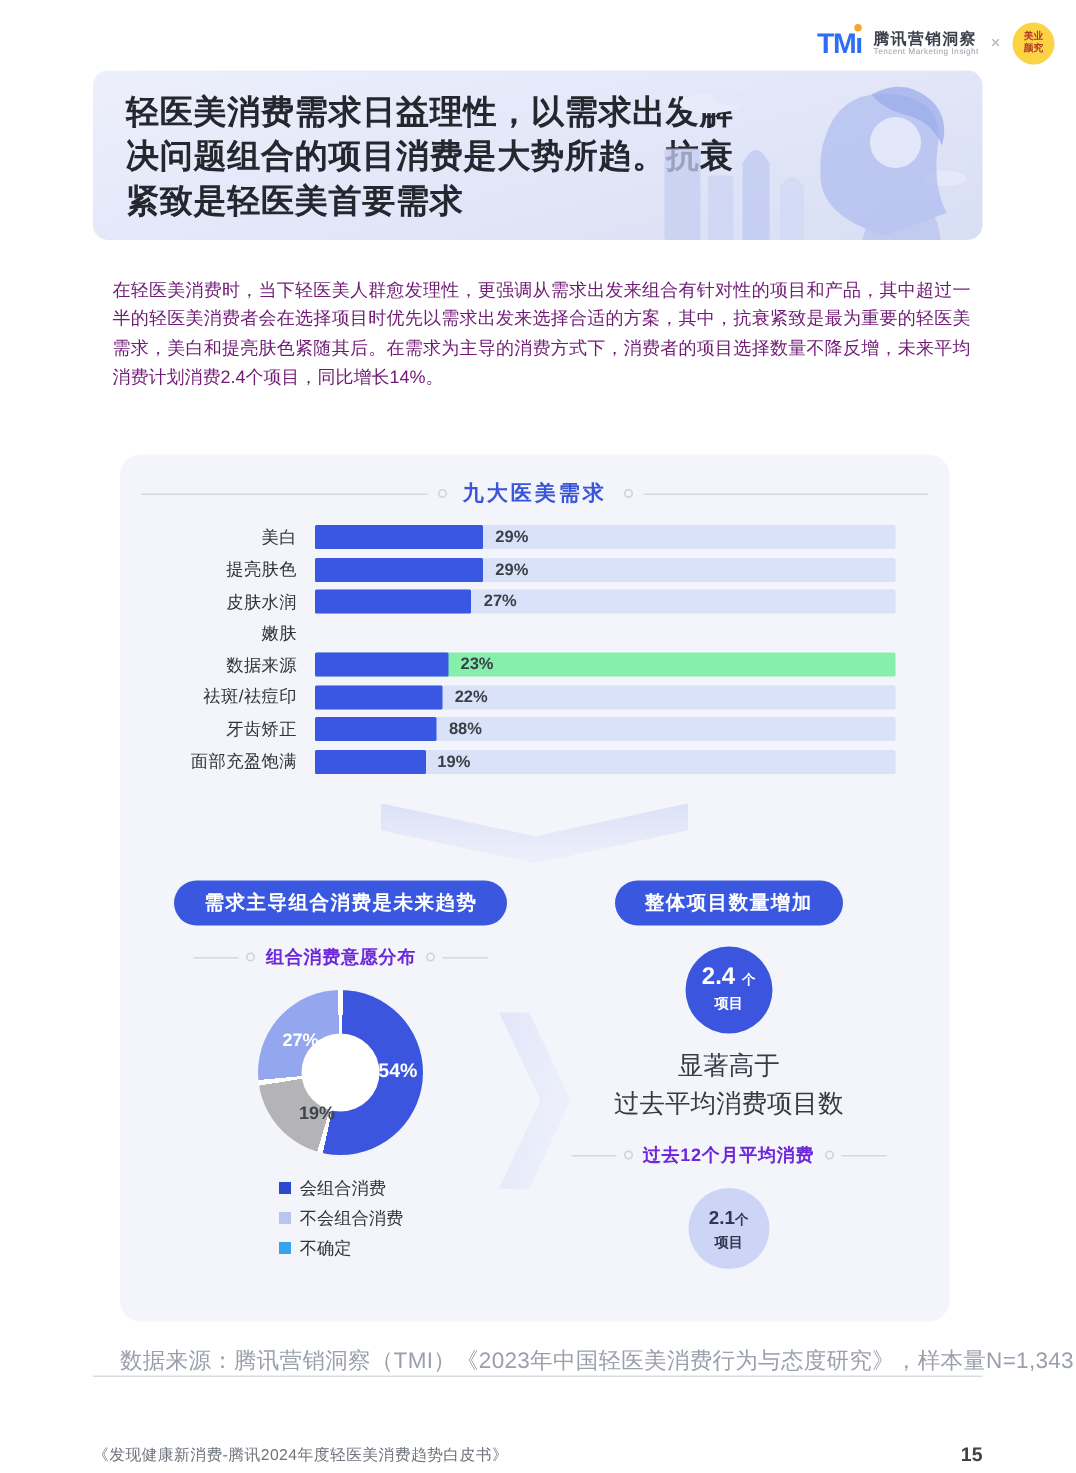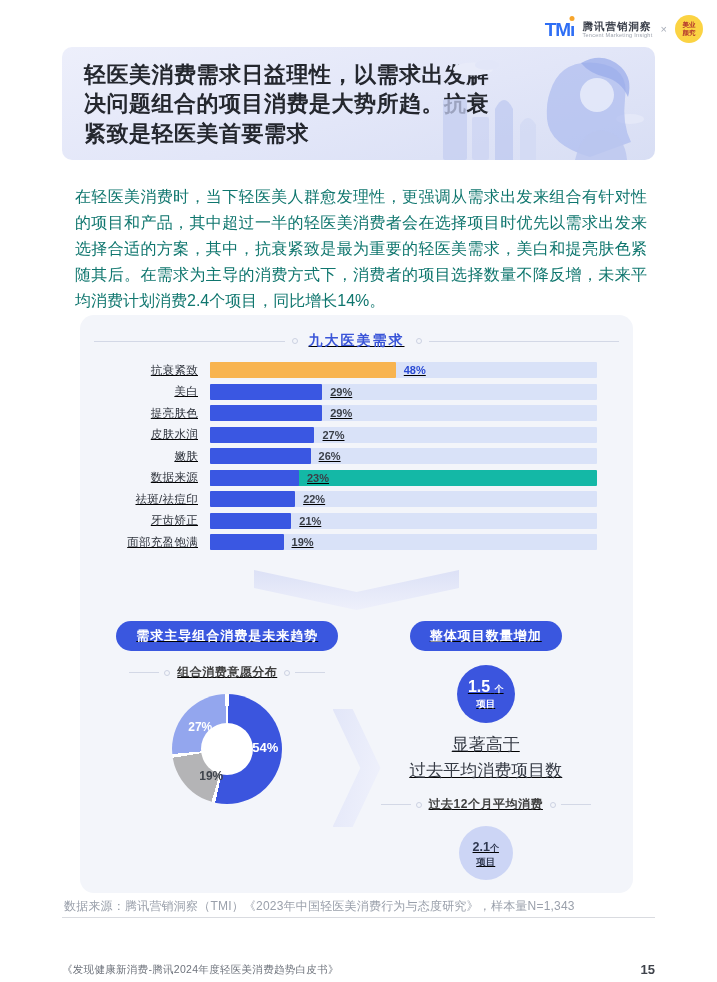--- a/index.html
+++ b/index.html
@@ -26,25 +26,25 @@
   
   .banner { position:absolute; left:62px; top:47px; width:593px; height:113px;
     border-radius:10px; overflow:hidden;
     background:linear-gradient(165deg,#edeffb 0%,#e2e6f8 55%,#d8def4 100%); }
   .banner h1 { padding:13px 22px; width:462px; font-size:22px; font-weight:800;
     color:#24272e; line-height:1.33; letter-spacing:.5px; }
   .banner-art { position:absolute; right:0; top:0; height:113px; }
 
   
   .intro { position:absolute; left:75px; top:184px; width:572px;
-    font-size:16px; line-height:1.62; color:#0f766e; text-align:justify; }
-
-  
-  .panel { position:absolute; left:80px; top:315px; width:553px; height:578px;
-    background:#f3f5fa; border-radius:14px;text-decoration:underline; }
+    font-size:12px; line-height:1.62; color:#701a75; text-align:justify; }
+
+  
+  .panel { position:absolute; left:80px; top:303px; width:553px; height:578px;
+    background:#f3f5fa; border-radius:14px; }
 
   .dec-line { height:1px; background:#d3d8e6; }
   .dec-ring { width:6px; height:6px; border:1.5px solid #ccd2e2; border-radius:50%; flex:none; background:transparent; }
 
   .chart-head { display:flex; align-items:center; gap:7px; padding:17px 14px 0 14px; }
   .chart-head .dec-line { flex:1; }
   .chart-head .ttl { font-size:14px; font-weight:800; color:#3a55d8; letter-spacing:2px; padding:0 4px; }
 
   
   .bars { margin:12px 36px 0 12px; }
@@ -59,21 +59,21 @@
     background:linear-gradient(180deg,#dce1f6,#eef0fb);
     clip-path:polygon(0 0,50% 55%,100% 0,100% 45%,50% 100%,0 45%); }
 
   
   .cols { display:grid; grid-template-columns:1fr 1fr; margin-top:11px; position:relative; padding:0 18px; }
   .col { display:flex; flex-direction:column; align-items:center; }
   .pill { background:#3a57df; color:#fff; font-size:13px; font-weight:700;
     padding:6px 20px; border-radius:999px; letter-spacing:1px; white-space:nowrap; }
   .subhead { display:flex; align-items:center; gap:5px; margin-top:13px; }
   .subhead .dec-line { width:30px; flex:none; }
-  .subhead .txt { font-size:12px; font-weight:800; color:#404040; letter-spacing:.5px; padding:0 2px; }
+  .subhead .txt { font-size:12px; font-weight:800; color:#6d28d9; letter-spacing:.5px; padding:0 2px; }
 
   .donut { width:110px; height:110px; border-radius:50%; position:relative; margin-top:13px; }
   .donut::after { content:""; position:absolute; inset:29px; background:#ffffff; border-radius:50%; }
   .seg-label { position:absolute; font-weight:700; z-index:2; }
   .seg-label.s0 { right:4px; top:46px; font-size:13px; }
   .seg-label.s1 { left:27px; bottom:21px; font-size:12px; }
   .seg-label.s2 { left:16px; top:26px; font-size:12px; }
 
   .legend { margin-top:15px; display:flex; flex-direction:column; gap:5px; align-items:flex-start; }
   .legend-item { display:flex; align-items:center; gap:6px; font-size:11.5px; color:#2f343d; font-weight:500; }
@@ -90,21 +90,21 @@
     display:flex; flex-direction:column; align-items:center; justify-content:center; margin-top:13px; }
   .small-circle .v { font-size:12.5px; font-weight:800; line-height:1.1; }
   .small-circle .u { font-size:9px; font-weight:700; }
   .small-circle .lbl { font-size:9.5px; font-weight:700; margin-top:1px; }
 
   .arrow-right { position:absolute; left:calc(50% - 24px); top:88px; width:48px; height:118px;
     background:linear-gradient(100deg,#e2e6f8,#f0f2fc);
     clip-path:polygon(0 0,42% 0,100% 50%,42% 100%,0 100%,58% 50%); }
 
   
-  .source { position:absolute; left:64px; top:898px; font-size:12px; color:#9aa0ab; letter-spacing:.2px; }
+  .source { position:absolute; left:80px; top:898px; font-size:15px; color:#9aa0ab; letter-spacing:.2px; }
   .divider { position:absolute; left:62px; right:62px; top:917px; border-top:1px solid #d9dbe0; }
   .bottomrow { position:absolute; left:62px; right:62px; top:926px;
     display:flex; justify-content:space-between; align-items:center;margin-top:36px; }
   .doc-title { font-size:10.5px; color:#6e737c; letter-spacing:.3px; }
   .page-no { font-size:13px; color:#3f434b; font-weight:600; }
 </style>
 </head>
 <body>
 
 <div class="topbar">
@@ -147,27 +147,20 @@
   <div class="chart-head">
     <span class="dec-line"></span>
     <span class="dec-ring"></span>
     <span class="ttl">九大医美需求</span>
     <span class="dec-ring"></span>
     <span class="dec-line"></span>
   </div>
 
   <div class="bars">
       <div class="bar-row">
-        <div class="bar-cat">抗衰紧致</div>
-        <div class="bar-track" style="background: rgb(217, 226, 248);">
-          <div class="bar-fill" style="width: 48%; background: rgb(248, 180, 79);"></div>
-          <span class="bar-val" style="color: rgb(43, 75, 212);">48%</span>
-        </div>
-      </div>
-      <div class="bar-row">
         <div class="bar-cat">美白</div>
         <div class="bar-track" style="background: rgb(217, 226, 248);">
           <div class="bar-fill" style="width: 29%; background: rgb(58, 87, 226);"></div>
           <span class="bar-val" style="color: rgb(58, 63, 72);">29%</span>
         </div>
       </div>
       <div class="bar-row">
         <div class="bar-cat">提亮肤色</div>
         <div class="bar-track" style="background: rgb(217, 226, 248);">
           <div class="bar-fill" style="width: 29%; background: rgb(58, 87, 226);"></div>
@@ -176,44 +169,40 @@
       </div>
       <div class="bar-row">
         <div class="bar-cat">皮肤水润</div>
         <div class="bar-track" style="background: rgb(217, 226, 248);">
           <div class="bar-fill" style="width: 27%; background: rgb(58, 87, 226);"></div>
           <span class="bar-val" style="color: rgb(58, 63, 72);">27%</span>
         </div>
       </div>
       <div class="bar-row">
         <div class="bar-cat">嫩肤</div>
-        <div class="bar-track" style="background: rgb(217, 226, 248);">
-          <div class="bar-fill" style="width: 26%; background: rgb(58, 87, 226);"></div>
-          <span class="bar-val" style="color: rgb(58, 63, 72);">26%</span>
-        </div>
       </div>
       <div class="bar-row">
         <div class="bar-cat">数据来源</div>
-        <div class="bar-track" style="background: #14b8a6;">
+        <div class="bar-track" style="background: #86efac;">
           <div class="bar-fill" style="width: 23%; background: rgb(58, 87, 226);"></div>
           <span class="bar-val" style="color: rgb(58, 63, 72);">23%</span>
         </div>
       </div>
       <div class="bar-row">
         <div class="bar-cat">祛斑/祛痘印</div>
         <div class="bar-track" style="background: rgb(217, 226, 248);">
           <div class="bar-fill" style="width: 22%; background: rgb(58, 87, 226);"></div>
           <span class="bar-val" style="color: rgb(58, 63, 72);">22%</span>
         </div>
       </div>
       <div class="bar-row">
         <div class="bar-cat">牙齿矫正</div>
         <div class="bar-track" style="background: rgb(217, 226, 248);">
           <div class="bar-fill" style="width: 21%; background: rgb(58, 87, 226);"></div>
-          <span class="bar-val" style="color: rgb(58, 63, 72);">21%</span>
+          <span class="bar-val" style="color: rgb(58, 63, 72);">88%</span>
         </div>
       </div>
       <div class="bar-row">
         <div class="bar-cat">面部充盈饱满</div>
         <div class="bar-track" style="background: rgb(217, 226, 248);">
           <div class="bar-fill" style="width: 19%; background: rgb(58, 87, 226);"></div>
           <span class="bar-val" style="color: rgb(58, 63, 72);">19%</span>
         </div>
       </div>
     </div>
@@ -230,26 +219,40 @@
         <span class="dec-ring"></span>
         <span class="txt">组合消费意愿分布</span>
         <span class="dec-ring"></span>
         <span class="dec-line"></span>
       </div>
       <div class="donut" style="background: conic-gradient(rgb(255, 255, 255) 0%, rgb(255, 255, 255) 0.55%, rgb(59, 85, 222) 0.55%, rgb(59, 85, 222) 53.45%, rgb(255, 255, 255) 53.45%, rgb(255, 255, 255) 54%, rgb(255, 255, 255) 54%, rgb(255, 255, 255) 54.55%, rgb(180, 180, 182) 54.55%, rgb(180, 180, 182) 72.45%, rgb(255, 255, 255) 72.45%, rgb(255, 255, 255) 73%, rgb(255, 255, 255) 73%, rgb(255, 255, 255) 73.55%, rgb(147, 166, 238) 73.55%, rgb(147, 166, 238) 99.45%, rgb(255, 255, 255) 99.45%, rgb(255, 255, 255) 100%);">
           <span class="seg-label s0" style="color: rgb(255, 255, 255);">54%</span>
           <span class="seg-label s1" style="color: rgb(63, 68, 76);">19%</span>
           <span class="seg-label s2" style="color: rgb(255, 255, 255);">27%</span>
         </div>
+      <div class="legend">
+          <div class="legend-item">
+            <span class="legend-sq" style="background: rgb(43, 72, 207);"></span>
+            <span>会组合消费</span>
+          </div>
+          <div class="legend-item">
+            <span class="legend-sq" style="background: rgb(185, 196, 239);"></span>
+            <span>不会组合消费</span>
+          </div>
+          <div class="legend-item">
+            <span class="legend-sq" style="background: rgb(56, 163, 240);"></span>
+            <span>不确定</span>
+          </div>
+        </div>
     </div>
 
     <div class="col">
       <div class="pill">整体项目数量增加</div>
       <div class="big-circle">
-        <div><span class="v">1.5</span> <span class="u">个</span></div>
+        <div><span class="v">2.4</span> <span class="u">个</span></div>
         <div class="lbl">项目</div>
       </div>
       <div class="note">显著高于
 过去平均消费项目数</div>
       <div class="subhead">
         <span class="dec-line"></span>
         <span class="dec-ring"></span>
         <span class="txt">过去12个月平均消费</span>
         <span class="dec-ring"></span>
         <span class="dec-line"></span>

